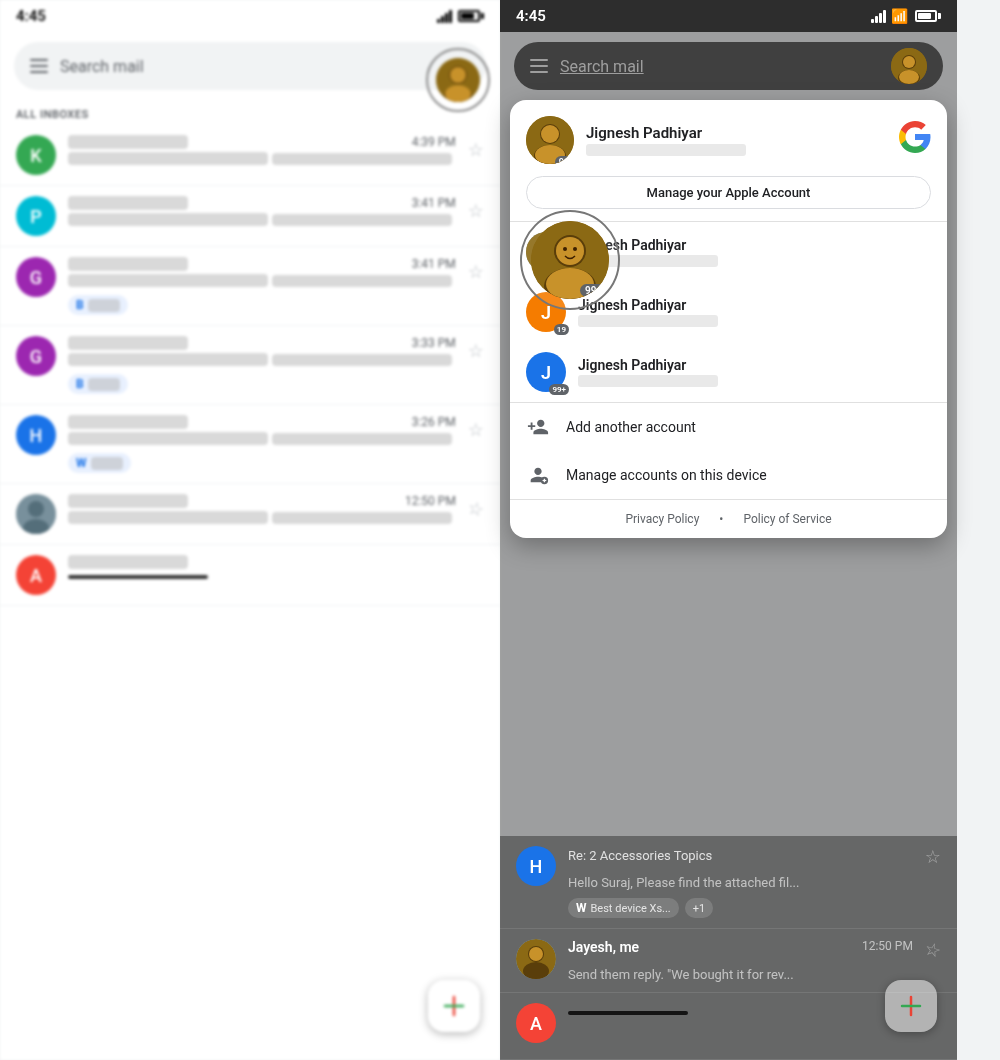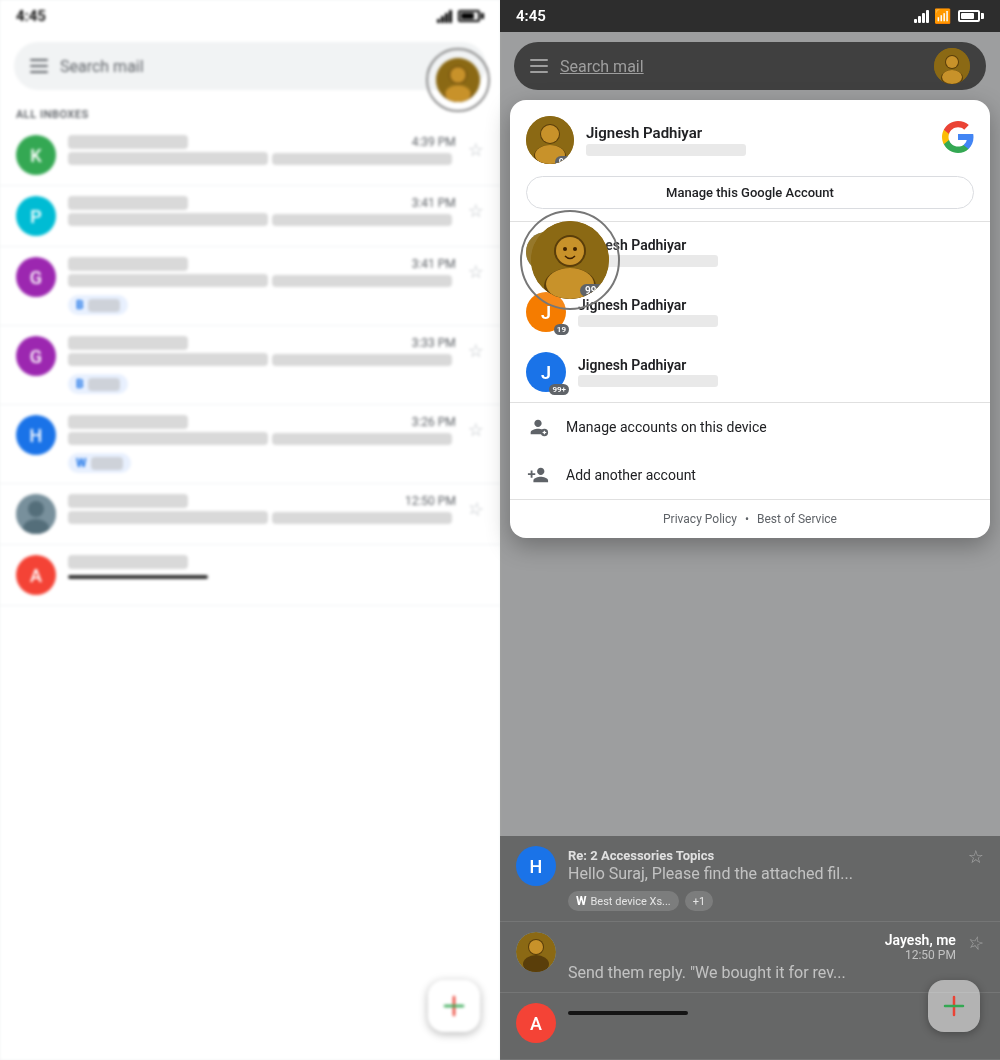--- a/index.html
+++ b/index.html
@@ -215,21 +215,21 @@
       align-items: center;
       justify-content: center;
       font-size: 28px;
       color: #ea4335;
       cursor: pointer;
       z-index: 5;
     }
 
     
     .right-panel {
-      width: 500px;
+      width: 457px;
       height: 1060px;
       background: rgba(0,0,0,0.35);
       display: flex;
       flex-direction: column;
       position: relative;
     }
 
     .right-header {
       height: 32px;
       display: flex;
@@ -462,21 +462,21 @@
       flex-shrink: 0;
     }
     .action-label {
       font-size: 14px;
       color: #202124;
     }
 
     .footer-links {
       display: flex;
       justify-content: center;
-      gap: 8px;
+      gap: 20px;
       padding: 12px 16px;
       font-size: 12px;
       color: #5f6368;
     }
     .footer-dot {
       color: #5f6368;
     }
 
     
     .right-bottom-emails {
@@ -499,26 +499,25 @@
     }
     .right-email-sender {
       font-size: 14px;
       font-weight: 600;
       color: #fff;
     }
     .right-email-subject {
       font-size: 13px;
       color: rgba(255,255,255,0.8);
       margin-top: 2px;
-      font-weight: bold;
     }
     .right-email-preview {
-      font-size: 16px;
+      font-size: 13px;
       color: rgba(255,255,255,0.6);
-      margin-top: 1px;
+      margin-top: 12px;
     }
     .right-chip {
       display: inline-flex;
       align-items: center;
       gap: 4px;
       background: rgba(255,255,255,0.15);
       border-radius: 12px;
       padding: 3px 8px;
       font-size: 11px;
       color: rgba(255,255,255,0.8);
@@ -834,21 +833,21 @@
       <div style="font-size:28px;font-weight:700;margin-left:auto;">
         <svg width="32" height="32" viewBox="0 0 32 32">
           <path d="M31.5 16.3c0-1.1-.1-2.2-.3-3.2H16v6h8.7c-.4 2-1.5 3.7-3.2 4.8v4h5.1c3-2.8 4.9-6.8 4.9-11.6z" fill="#4285F4"></path>
           <path d="M16 32c4.3 0 7.9-1.4 10.5-3.9l-5.1-4c-1.4 1-3.2 1.5-5.4 1.5-4.2 0-7.7-2.8-9-6.6H1.8v4.1C4.4 28.4 9.8 32 16 32z" fill="#34A853"></path>
           <path d="M7 19.1c-.3-1-.5-2-.5-3.1s.2-2.1.5-3.1V8.8H1.8C.6 11.2 0 13.5 0 16s.6 4.8 1.8 7.2L7 19.1z" fill="#FBBC05"></path>
           <path d="M16 6.3c2.4 0 4.5.8 6.2 2.4l4.6-4.6C24 1.5 20.3 0 16 0 9.8 0 4.4 3.6 1.8 8.8L7 12.9c1.3-3.8 4.8-6.6 9-6.6z" fill="#EA4335"></path>
         </svg>
       </div>
     </div>
 
-    <div class="manage-btn">Manage this Google Account</div>
+    <div class="manage-btn">Manage your Apple Account</div>
 
     <div class="divider"></div>
 
     <div class="account-list-item">
       <div class="account-list-avatar" style="background:#78909c;">
         <svg viewBox="0 0 40 40" width="40" height="40">
           <circle cx="20" cy="20" r="20" fill="#8B6914"></circle>
           <circle cx="20" cy="15" r="8" fill="#5a3e0a"></circle>
           <ellipse cx="20" cy="33" rx="13" ry="9" fill="#5a3e0a"></ellipse>
           <circle cx="20" cy="15" r="7" fill="#c8922a"></circle>
@@ -882,44 +881,44 @@
         <div class="account-list-name">Jignesh Padhiyar</div>
         <div class="account-list-email">&nbsp;</div>
       </div>
     </div>
 
     <div class="divider"></div>
 
     <div class="action-item">
       <div class="action-icon">
         <svg width="22" height="22" viewBox="0 0 24 24" fill="none">
+          <path d="M15 12c2.21 0 4-1.79 4-4s-1.79-4-4-4-4 1.79-4 4 1.79 4 4 4zm-9-2V7H4v3H1v2h3v3h2v-3h3v-2H6zm9 4c-2.67 0-8 1.34-8 4v2h16v-2c0-2.66-5.33-4-8-4z" fill="#5f6368"></path>
+        </svg>
+      </div>
+      <span class="action-label">Add another account</span>
+    </div>
+
+    <div class="action-item">
+      <div class="action-icon">
+        <svg width="22" height="22" viewBox="0 0 24 24" fill="none">
           <path d="M12 12c2.21 0 4-1.79 4-4s-1.79-4-4-4-4 1.79-4 4 1.79 4 4 4zm0 2c-2.67 0-8 1.34-8 4v2h16v-2c0-2.66-5.33-4-8-4z" fill="#5f6368"></path>
           <circle cx="19" cy="18" r="4" fill="#5f6368"></circle>
           <path d="M18 17h2v2h-2z" fill="white"></path>
           <path d="M19 16v4M17 18h4" stroke="white" stroke-width="1.2"></path>
         </svg>
       </div>
       <span class="action-label">Manage accounts on this device</span>
     </div>
 
-    <div class="action-item">
-      <div class="action-icon">
-        <svg width="22" height="22" viewBox="0 0 24 24" fill="none">
-          <path d="M15 12c2.21 0 4-1.79 4-4s-1.79-4-4-4-4 1.79-4 4 1.79 4 4 4zm-9-2V7H4v3H1v2h3v3h2v-3h3v-2H6zm9 4c-2.67 0-8 1.34-8 4v2h16v-2c0-2.66-5.33-4-8-4z" fill="#5f6368"></path>
-        </svg>
-      </div>
-      <span class="action-label">Add another account</span>
-    </div>
-
     <div class="divider"></div>
 
     <div class="footer-links">
       <span>Privacy Policy</span>
       <span class="footer-dot">•</span>
-      <span>Best of Service</span>
+      <span>Policy of Service</span>
     </div>
   </div>
 
   <div class="big-avatar-circle">
     <div class="big-avatar-img">
       <svg viewBox="0 0 78 78" width="78" height="78">
         <circle cx="39" cy="39" r="39" fill="#8B6914"></circle>
         <circle cx="39" cy="30" r="16" fill="#5a3e0a"></circle>
         <ellipse cx="39" cy="65" rx="26" ry="18" fill="#5a3e0a"></ellipse>
         <circle cx="39" cy="30" r="14" fill="#c8922a"></circle>
@@ -954,21 +953,21 @@
     <div class="right-email-item">
       <div style="width:40px;height:40px;border-radius:50%;background:#78909c;overflow:hidden;flex-shrink:0;">
         <svg viewBox="0 0 40 40" width="40" height="40">
           <circle cx="20" cy="20" r="20" fill="#8B6914"></circle>
           <circle cx="20" cy="15" r="8" fill="#5a3e0a"></circle>
           <ellipse cx="20" cy="32" rx="13" ry="9" fill="#5a3e0a"></ellipse>
           <circle cx="20" cy="15" r="7" fill="#c8922a"></circle>
         </svg>
       </div>
       <div class="right-email-content">
-        <div style="display:flex;justify-content:space-between;align-items:flex-end;flex-direction:column;">
+        <div style="display:flex;justify-content:space-between;align-items:flex-start;">
           <span class="right-email-sender">Jayesh, me</span>
           <span class="right-email-time">12:50 PM</span>
         </div>
         <div class="right-email-preview">Send them reply. "We bought it for rev...</div>
       </div>
       <span style="font-size:18px;color:rgba(255,255,255,0.4);transform:rotate(15deg);display:inline-block">☆</span>
     </div>
 
     <div class="right-email-item" style="padding-bottom:16px;">
       <div class="email-avatar" style="background:#f44336;width:40px;height:40px;border-radius:50%;display:flex;align-items:center;justify-content:center;font-size:18px;font-weight:500;color:#fff;flex-shrink:0;">A</div>

